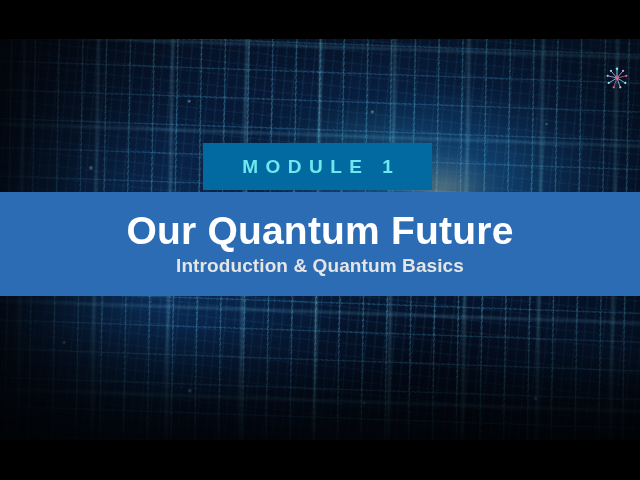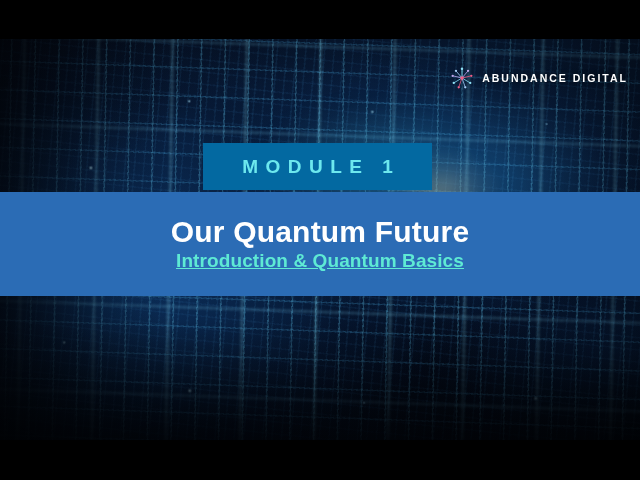--- a/index.html
+++ b/index.html
@@ -203,34 +203,33 @@
     background: #2b6cb5;
     z-index: 30;
     display: flex;
     flex-direction: column;
     align-items: center;
     justify-content: center;
     gap: 4px;
   }
   #title-band .title {
     color: #ffffff;
-    font-size: 30px;
+    font-size: 39px;
     font-weight: 700;
     letter-spacing: .2px;
     line-height: 1.05;
     white-space: nowrap;
   }
   #title-band .subtitle {
-    color: #5eead4;
+    color: #e5e5e5;
     font-size: 19px;
     font-weight: 700;
     letter-spacing: .1px;
     line-height: 1.1;
     white-space: nowrap;
-    text-decoration: underline;
   }
 </style>
 </head>
 <body>
 
 <div id="slide">
 
   <div id="stage">
     <div class="bg-base"></div>
     <div class="grid-layer grid-c"></div>
@@ -260,21 +259,20 @@
         <circle cx="31" cy="7" r="2.1" fill="#c0a8ee"></circle>
         <circle cx="37" cy="16" r="2.1" fill="#ef5f87"></circle>
         <circle cx="35" cy="29" r="2.1" fill="#8fe0f5"></circle>
         <circle cx="26" cy="37" r="2.1" fill="#a8cdf4"></circle>
         <circle cx="14" cy="37" r="2.1" fill="#ef5f87"></circle>
         <circle cx="5" cy="29" r="2.1" fill="#8fe0f5"></circle>
         <circle cx="3" cy="16" r="2.1" fill="#c0a8ee"></circle>
         <circle cx="9" cy="7" r="2.1" fill="#a8cdf4"></circle>
         <circle cx="20" cy="20" r="3.1" fill="#ef5f87"></circle>
       </svg>
-      <span class="wordmark">ABUNDANCE DIGITAL</span>
     </div>
 
     <div id="module-chip">
       <span class="label">MODULE 1</span>
     </div>
 
     <div id="title-band">
       <div class="title">Our Quantum Future</div>
       <div class="subtitle">Introduction &amp; Quantum Basics</div>
     </div>

